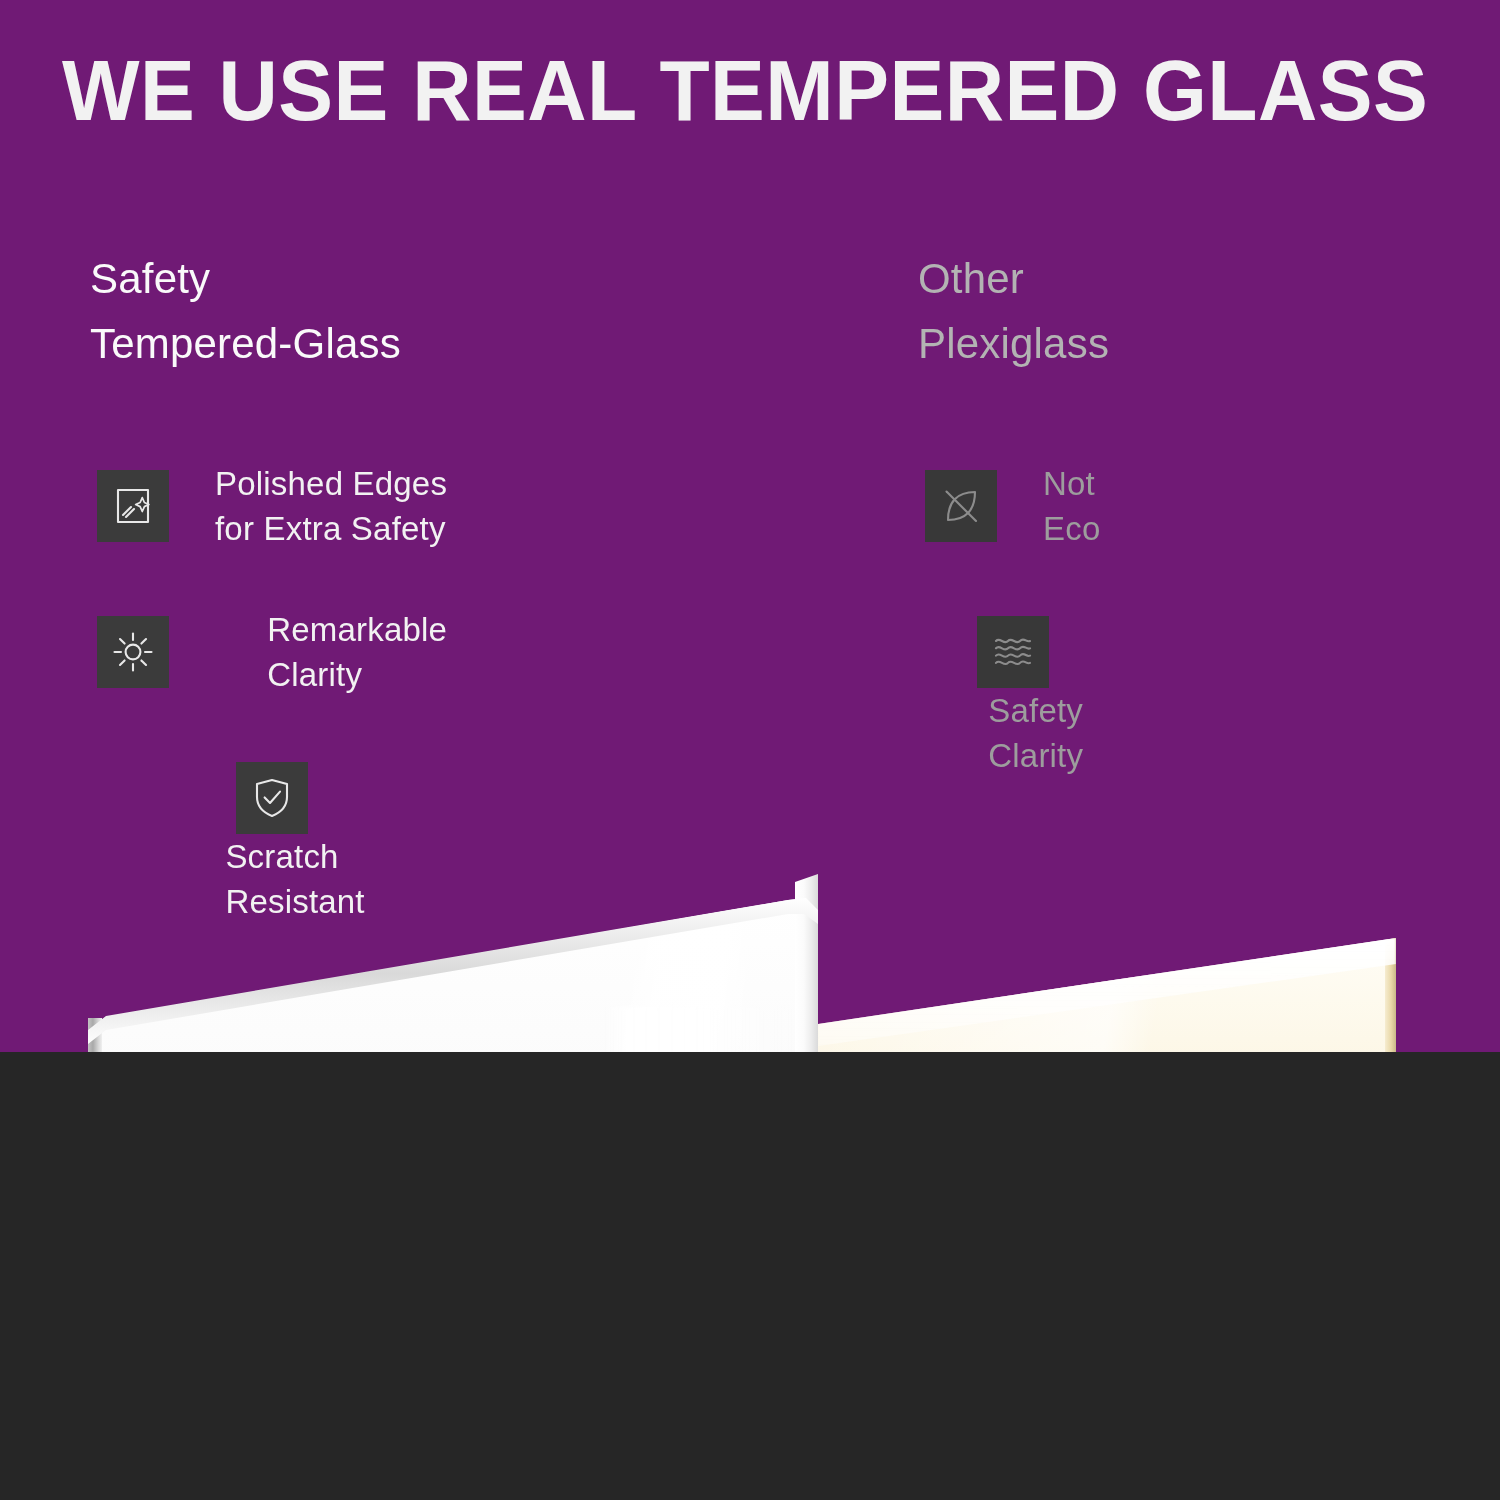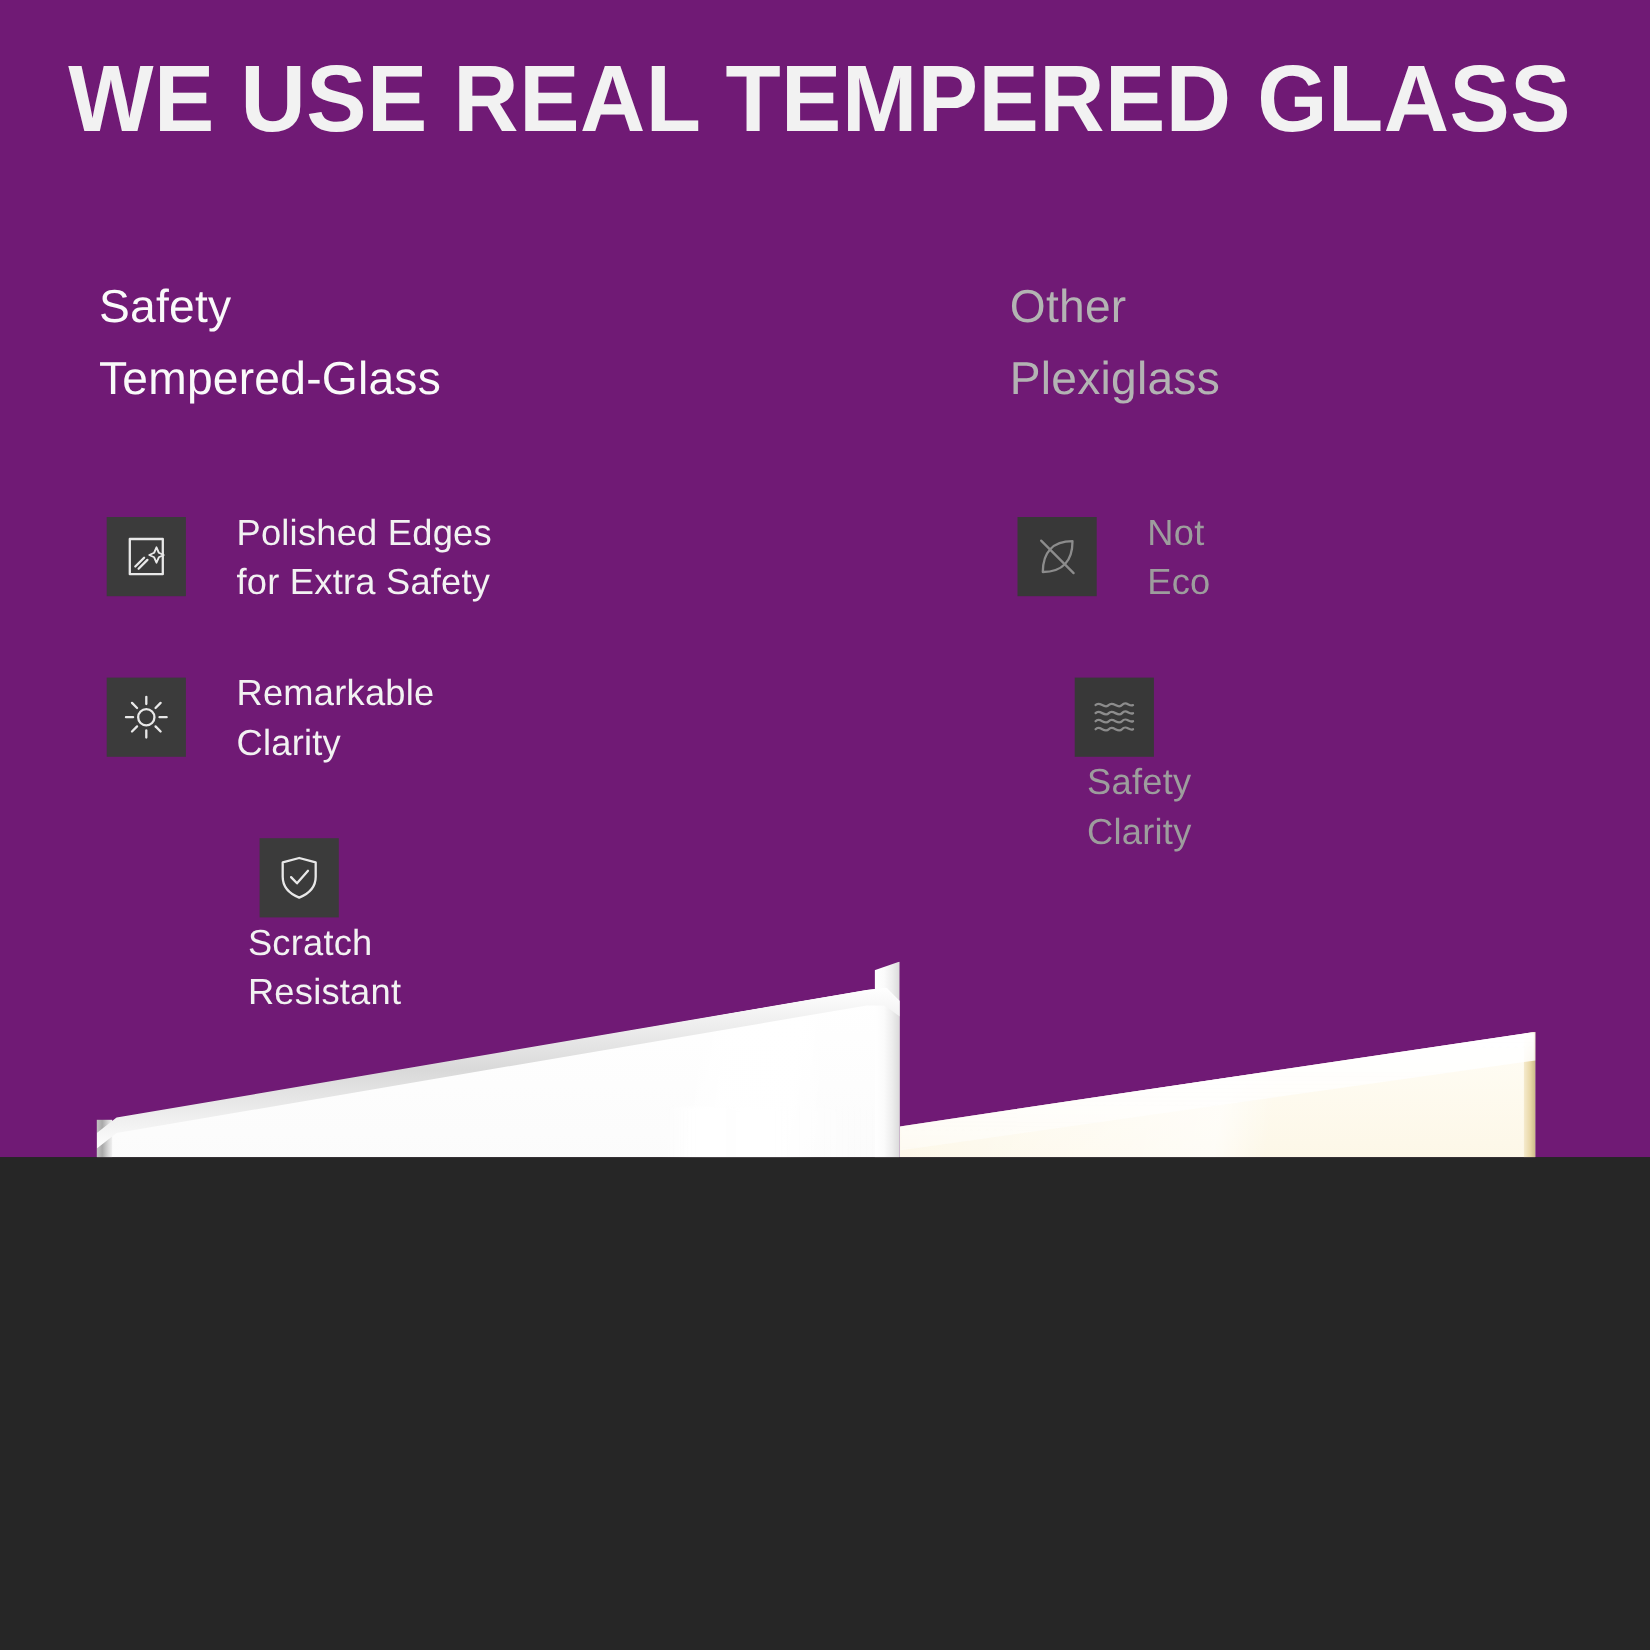--- a/index.html
+++ b/index.html
@@ -57,20 +57,21 @@
   .features {
     position: absolute;
     top: 224px;
     left: 7px;
   }
   .feature-row {
     display: flex;
     align-items: center;
     height: 72px;
     margin-bottom: 74px;
+    justify-content: space-between;
   }
   .feature-row:last-child { margin-bottom: 0; flex-direction: column; }
 
   .icon-tile {
     width: 72px;
     height: 72px;
     flex: 0 0 72px;
     background: #3b3b3b;
     display: flex;
     align-items: center;

